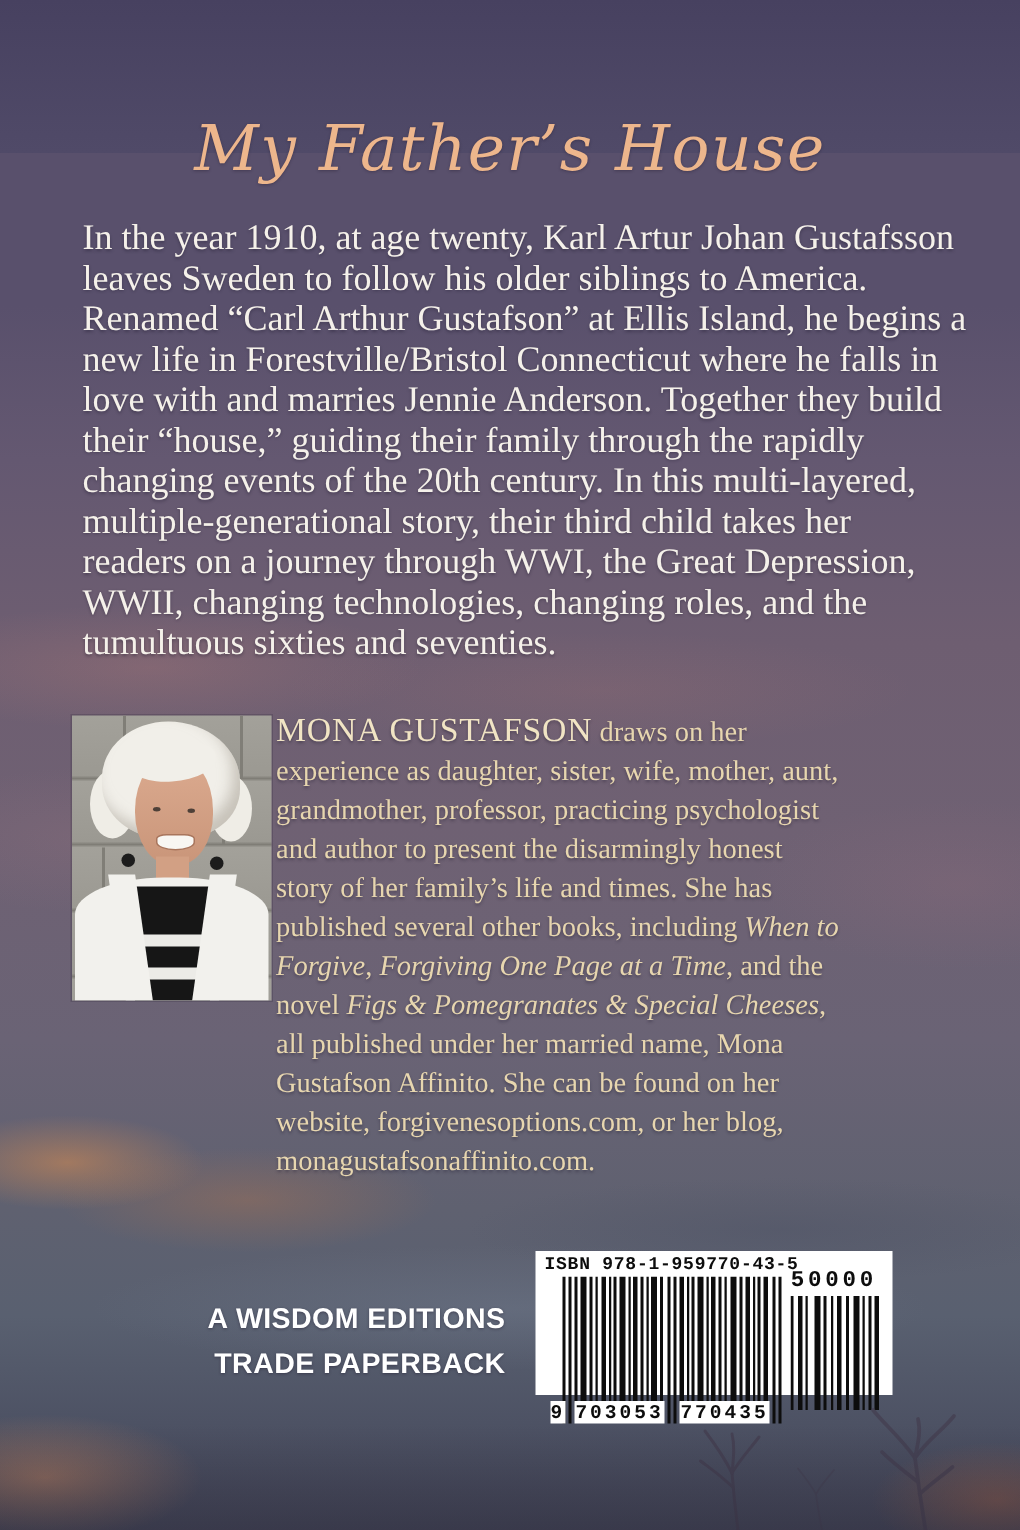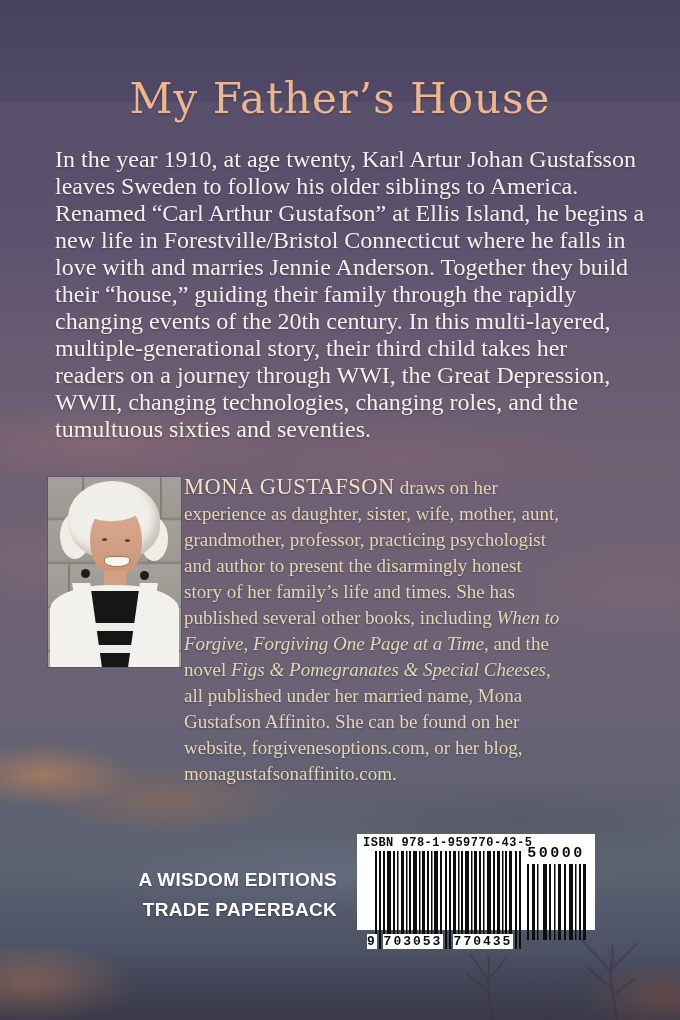--- a/index.html
+++ b/index.html
@@ -15,21 +15,21 @@
       radial-gradient(ellipse 300px 55px at 400px 460px, rgba(172,116,116,.18), transparent 70%),
       radial-gradient(ellipse 180px 70px at 60px 560px,  rgba(160,120,130,.22), transparent 70%),
       radial-gradient(ellipse 200px 80px at 640px 590px, rgba(150,110,125,.25), transparent 70%),
       radial-gradient(ellipse 400px 60px at 340px 872px, rgba(130,140,160,.25), transparent 70%),
       radial-gradient(ellipse 300px 50px at 520px 820px, rgba(70,75,95,.30),   transparent 70%),
       linear-gradient(180deg,#474160 0%,#504a68 10%,#59506c 0,#59506c 20%,#645871 30%,
         #6e5e71 42%,#6f6173 54%,#6a6375 68%,#5f6170 79%,#596070 86%,#4d5264 93%,#424456 100%);
   }
   .title {
     position:absolute; top:74px; left:0; width:100%; text-align:center;
-    font-family:"DejaVu Serif","Liberation Serif",serif; 
+    font-family:"DejaVu Serif","Liberation Serif",serif; font-style:italic;
     font-size:42px; letter-spacing:1px; color:var(--title-text,#edb68c);
     text-shadow:0 1px 2px rgba(30,20,40,.35);
   }
   .synopsis {
     position:absolute; left:55px; top:146px; width:590px;
     font-size:24px; line-height:27px; white-space:pre;
     color:var(--synopsis-text,#f5f1ea); text-shadow:0 1px 2px rgba(30,25,45,.4);
   }
   
   .photo {

